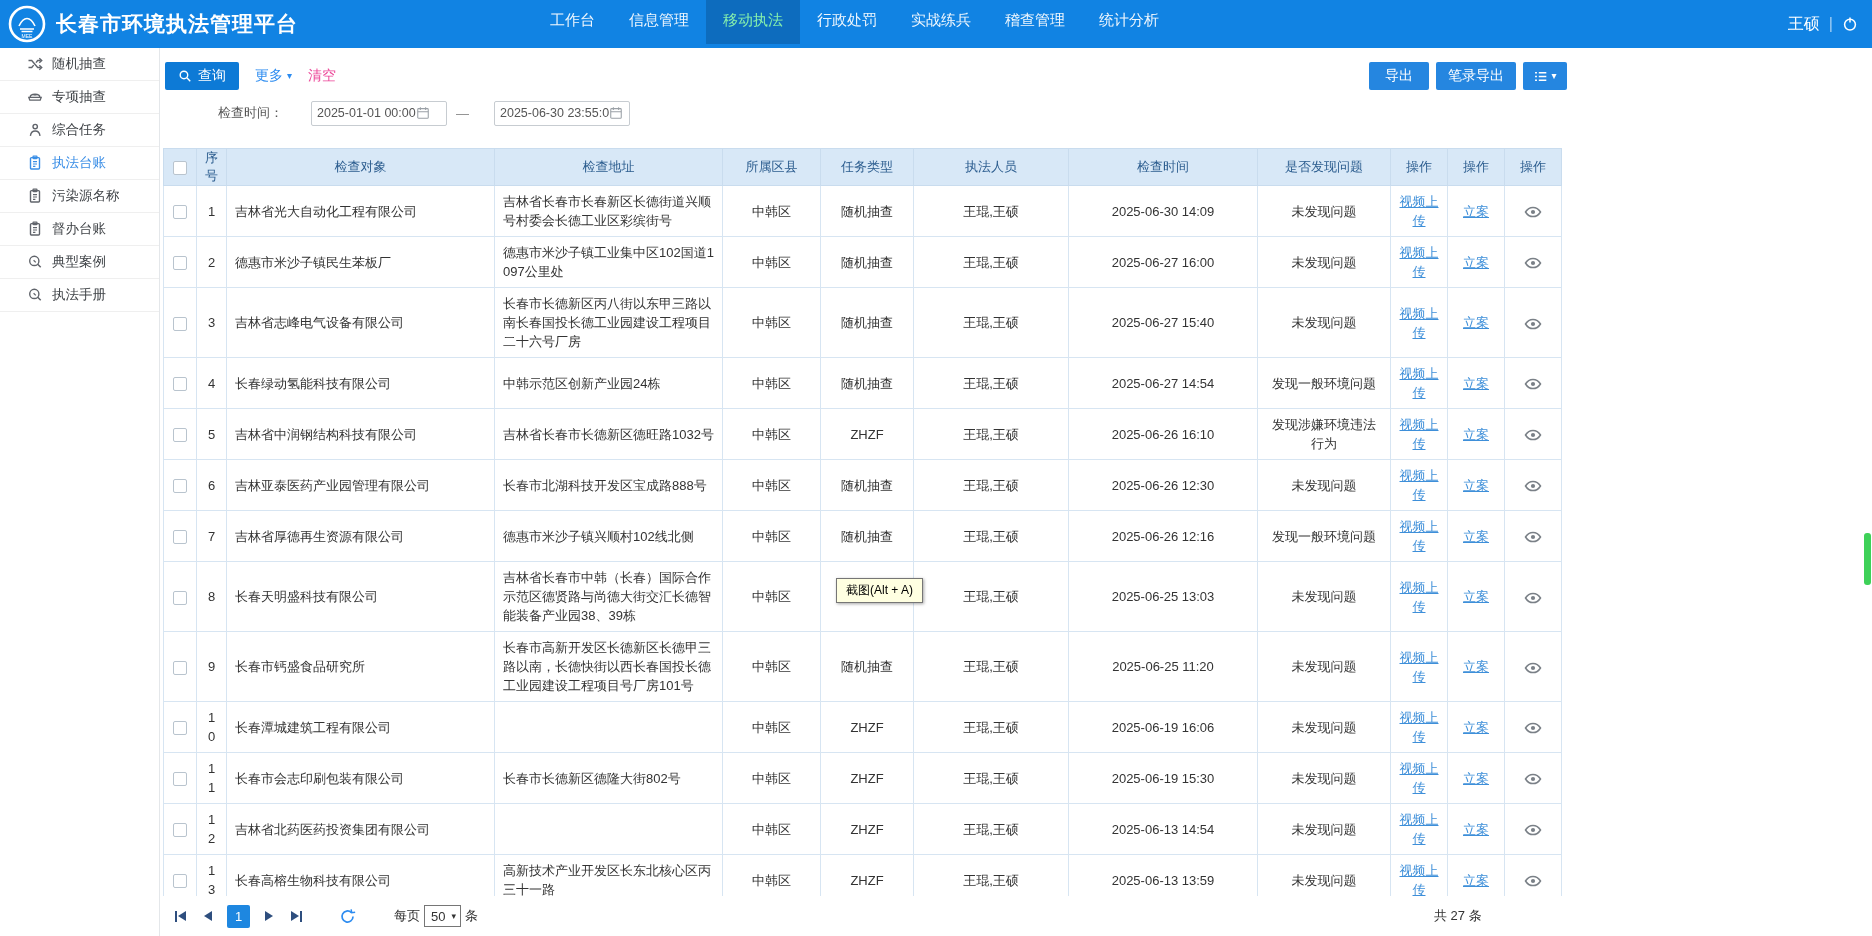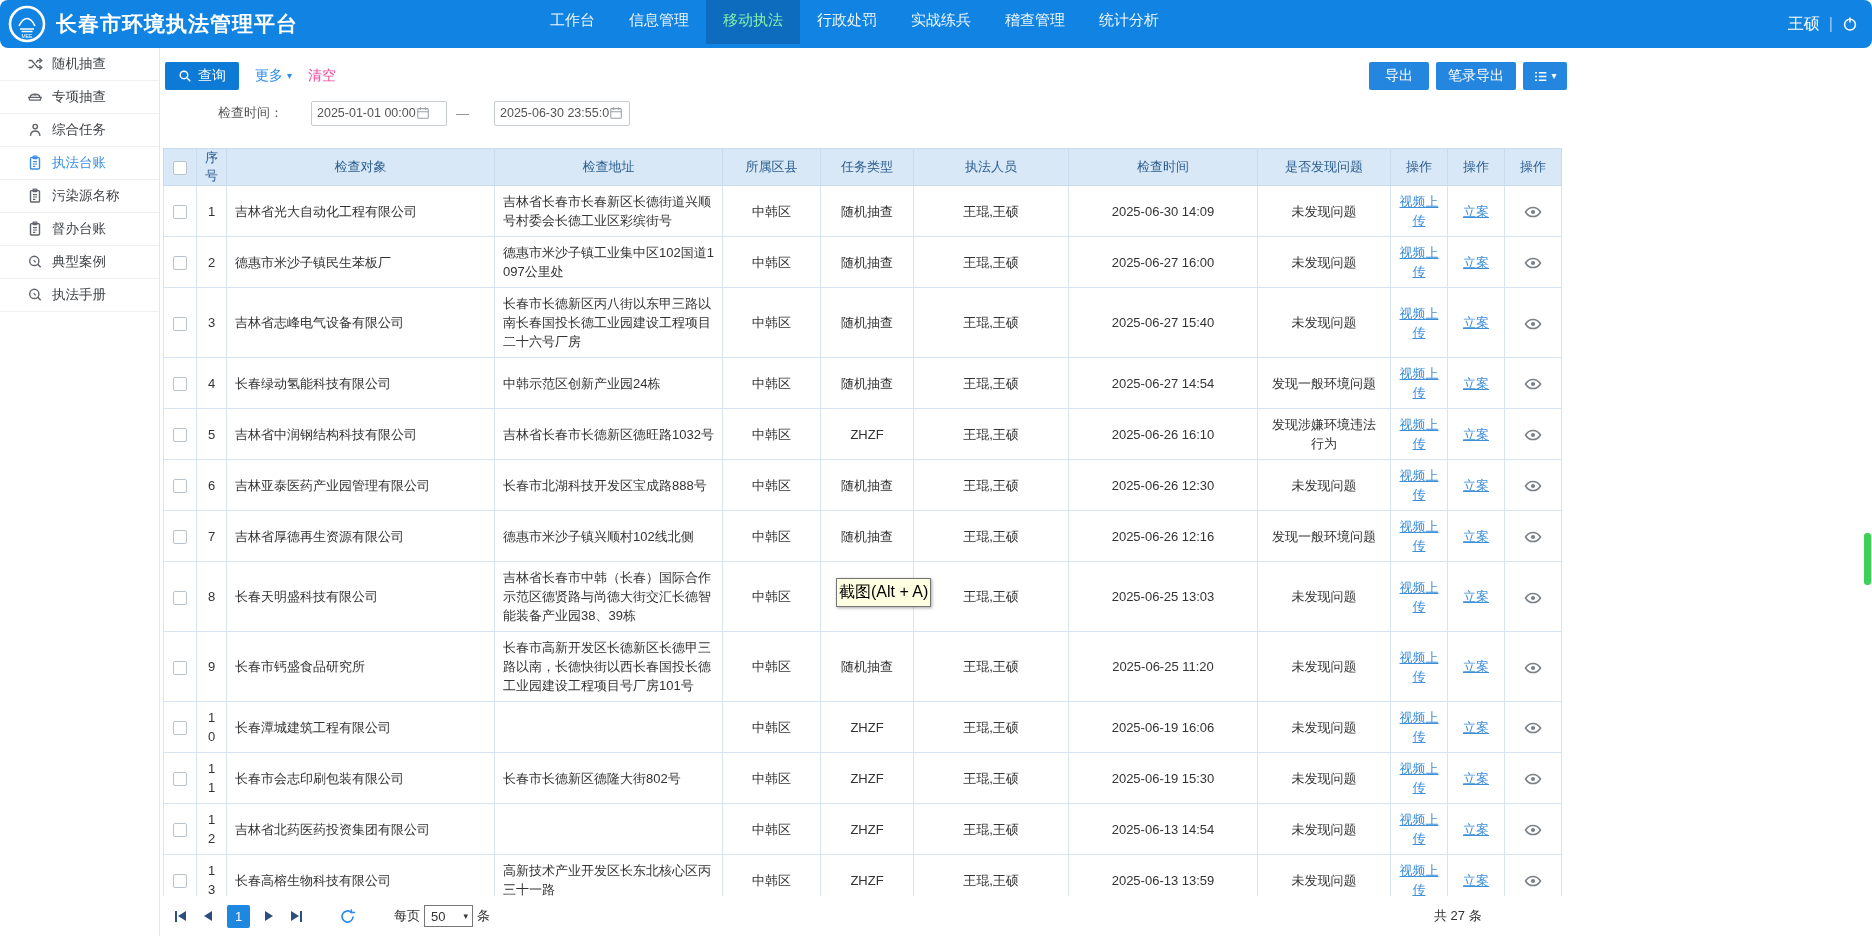--- a/index.html
+++ b/index.html
@@ -1,21 +1,21 @@
 <!DOCTYPE html>
 <html><head>
 <meta charset="utf-8">
 <style>
   * { margin:0; padding:0; box-sizing:border-box; }
   html,body { width:1872px; height:936px; overflow:hidden; background:#fff;
     font-family:"Liberation Sans","DejaVu Sans",sans-serif; font-size:13px; color:#333; }
 
   
   .app-header { position:absolute; left:0; top:0; width:1872px; height:48px;
-    background:#1183e3; display:flex; align-items:center; z-index:30;border-radius:8px; }
+    background:#1183e3; display:flex; align-items:center; z-index:30; }
   .logo { width:38px; height:38px; margin-left:8px; flex:0 0 auto; }
   .app-title { color:#fff; font-size:21px; font-weight:bold; margin-left:10px; letter-spacing:1px; }
   .top-nav { display:flex; height:57px; margin-left:235px; }
   .nav-item { height:48px; line-height:48px; padding:0 17px; color:rgba(255,255,255,.93);
     font-size:15px; cursor:pointer; }
   .nav-item.active { background:#0d6cbe; color:#86efac; }
   .user-box { position:absolute; right:14px; top:0; height:48px; display:flex;
     align-items:center; color:#fff; font-size:16px; gap:9px; }
   .user-sep { color:rgba(255,255,255,.6); }
 
@@ -73,28 +73,28 @@
   .pg-btn { display:inline-flex; align-items:center; gap:1px; margin:0 9px; cursor:pointer; }
   .tri-l { width:0; height:0; border-top:5px solid transparent; border-bottom:5px solid transparent;
     border-right:8px solid #2e4e7e; }
   .tri-r { width:0; height:0; border-top:5px solid transparent; border-bottom:5px solid transparent;
     border-left:8px solid #2e4e7e; }
   .pg-bar { width:2px; height:11px; background:#2e4e7e; }
   .pg-page { width:23px; height:23px; background:#1e87e0; color:#fff; display:inline-flex;
     align-items:center; justify-content:center; border-radius:2px; margin:0 6px; cursor:pointer; }
   .pg-refresh { margin-left:28px; width:17px; height:17px; cursor:pointer; }
   .pp-label { margin-left:38px; color:#333; }
-  .pp-select { display:inline-flex; align-items:center; gap:18px; border:1px solid #767676;
+  .pp-select { display:inline-flex; align-items:center; gap:6px; border:1px solid #767676;
     height:22px; padding:0 4px 0 6px; margin:0 4px; cursor:pointer; background:#fff; }
   .pp-select .caret { font-size:9px; color:#333; }
   .pg-total { position:absolute; left:1274px; color:#333; }
 
   
   .sys-tooltip { position:absolute; left:836px; top:578px; background:#ffffe1;
-    border:1px solid #767676; color:#000; font-size:16px; padding:3px 2px;
+    border:1px solid #767676; color:#000; font-size:12px; padding:3px 9px;
     box-shadow:1px 1px 3px rgba(0,0,0,.35); z-index:40; white-space:nowrap; }
   .scroll-thumb { position:absolute; left:1864px; top:533px; width:7px; height:52px;
     background:#3ed158; border-radius:3px; z-index:50; cursor:grab; }
 </style>
 </head>
 <body>
 
 <div class="app-header">
   <svg class="logo" viewBox="0 0 38 38">
     <circle cx="19" cy="19" r="17" fill="none" stroke="#fff" stroke-width="2.6"></circle>

